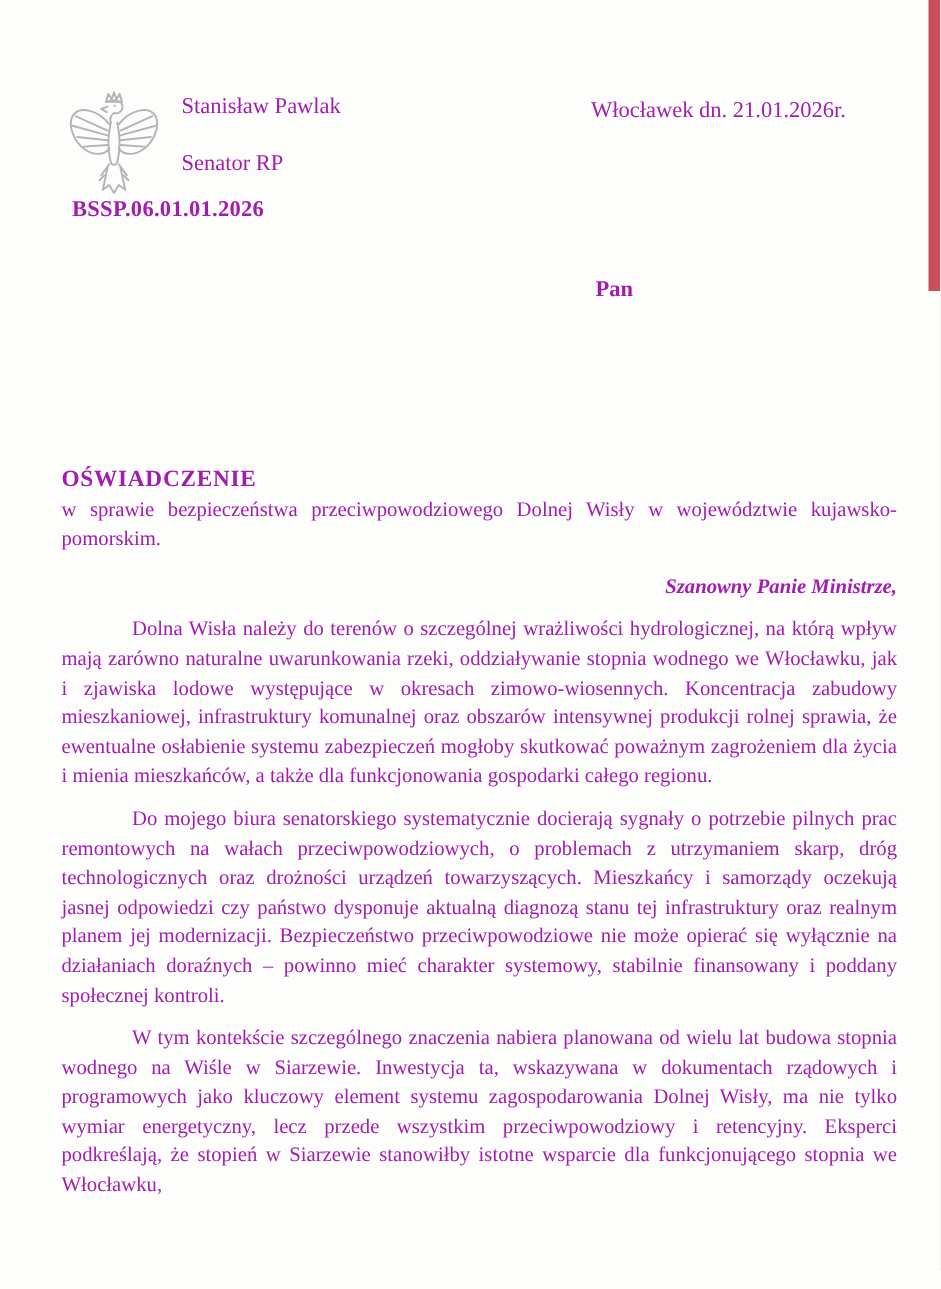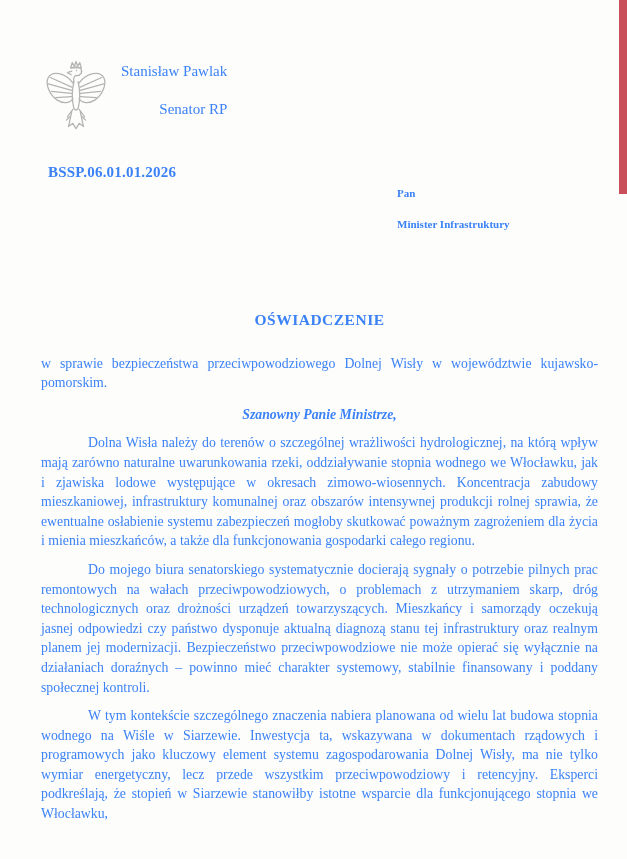--- a/index.html
+++ b/index.html
@@ -4,80 +4,79 @@
 <style>
   html, body { margin: 0; padding: 0; background: #e9e9e9; }
   .page {
     position: relative;
     width: 627px;
     height: 859px;
     margin: 0 auto;
     background: #fdfdfc;
     overflow: hidden;
     font-family: "Liberation Serif", serif;
-    color: #3b82f6;
+    color: #a21caf;
   }
   .red-stripe {
     position: absolute;
     top: 0; right: 0;
     width: 8px; height: 194px;
     background: #c94f5a;
   }
   .eagle {
     position: absolute;
     left: 44px; top: 50px;
     width: 64px; height: 108px;
   }
   .sender-block {
     position: absolute;
     left: 121px; top: 62px;
     font-size: 15px;
     line-height: 18px;
   }
-  .sender-title { margin-top: 20px; text-align: right; }
+  .sender-title { margin-top: 20px; }
   .date-line {
     position: absolute;
     left: 394px; top: 66px;
     font-size: 15px;
   }
   .reference {
     position: absolute;
-    left: 48px; top: 164px;
+    left: 48px; top: 132px;
     font-size: 15px;
     font-weight: bold;
     letter-spacing: 0.2px;
   }
   .recipient {
     position: absolute;
     left: 397px; top: 178px;
-    font-size: 11px;
+    font-size: 15px;
     font-weight: bold;
     line-height: 31px;
   }
   .body-block {
     position: absolute;
     left: 41px; top: 310px;
     width: 557px;
     font-size: 13.8px;
     line-height: 19.6px;
     text-align: justify;
   }
   .title {
-    margin: 0 0 24px 0;
-    text-align: center;
+    margin: 0 0 0 0;
     font-size: 15.5px;
     font-weight: bold;
     letter-spacing: 0.5px;
   }
   .subject { margin: 0; font-family: Liberation Serif, serif; }
   .salutation {
     margin: 12px 0 0 0;
     font-weight: bold;
     font-style: italic;
-    text-align: center;
+    text-align: right;
   }
   .para {
     margin: 9px 0 0 0;
     text-indent: 47px;
   }
 </style>
 </head>
 <body>
 
 <div class="page">
@@ -107,26 +106,26 @@
         <path d="M52 98 L46 126 L54 120 L60 130 L66 120 L74 126 L68 98"></path>
       </g>
     </svg>
   </div>
 
   <div class="sender-block">
     <div class="sender-name">Stanisław Pawlak</div>
     <div class="sender-title">Senator RP</div>
   </div>
 
+  <div class="date-line">Włocławek dn. 21.01.2026r.</div>
 
   <div class="reference">BSSP.06.01.01.2026</div>
 
   <div class="recipient">
     <div>Pan</div>
-    <div>Minister Infrastruktury</div>
   </div>
 
   <div class="body-block">
     <h1 class="title">OŚWIADCZENIE</h1>
     <p class="subject">w sprawie bezpieczeństwa przeciwpowodziowego Dolnej Wisły w województwie kujawsko-pomorskim.</p>
     <p class="salutation">Szanowny Panie Ministrze,</p>
     <p class="para">Dolna Wisła należy do terenów o szczególnej wrażliwości hydrologicznej, na którą wpływ mają zarówno naturalne uwarunkowania rzeki, oddziaływanie stopnia wodnego we Włocławku, jak i zjawiska lodowe występujące w okresach zimowo-wiosennych. Koncentracja zabudowy mieszkaniowej, infrastruktury komunalnej oraz obszarów intensywnej produkcji rolnej sprawia, że ewentualne osłabienie systemu zabezpieczeń mogłoby skutkować poważnym zagrożeniem dla życia i mienia mieszkańców, a także dla funkcjonowania gospodarki całego regionu.</p>
     <p class="para">Do mojego biura senatorskiego systematycznie docierają sygnały o potrzebie pilnych prac remontowych na wałach przeciwpowodziowych, o problemach z utrzymaniem skarp, dróg technologicznych oraz drożności urządzeń towarzyszących. Mieszkańcy i samorządy oczekują jasnej odpowiedzi czy państwo dysponuje aktualną diagnozą stanu tej infrastruktury oraz realnym planem jej modernizacji. Bezpieczeństwo przeciwpowodziowe nie może opierać się wyłącznie na działaniach doraźnych – powinno mieć charakter systemowy, stabilnie finansowany i poddany społecznej kontroli.</p>
     <p class="para">W tym kontekście szczególnego znaczenia nabiera planowana od wielu lat budowa stopnia wodnego na Wiśle w Siarzewie. Inwestycja ta, wskazywana w dokumentach rządowych i programowych jako kluczowy element systemu zagospodarowania Dolnej Wisły, ma nie tylko wymiar energetyczny, lecz przede wszystkim przeciwpowodziowy i retencyjny. Eksperci podkreślają, że stopień w Siarzewie stanowiłby istotne wsparcie dla funkcjonującego stopnia we Włocławku,</p>
   </div>

